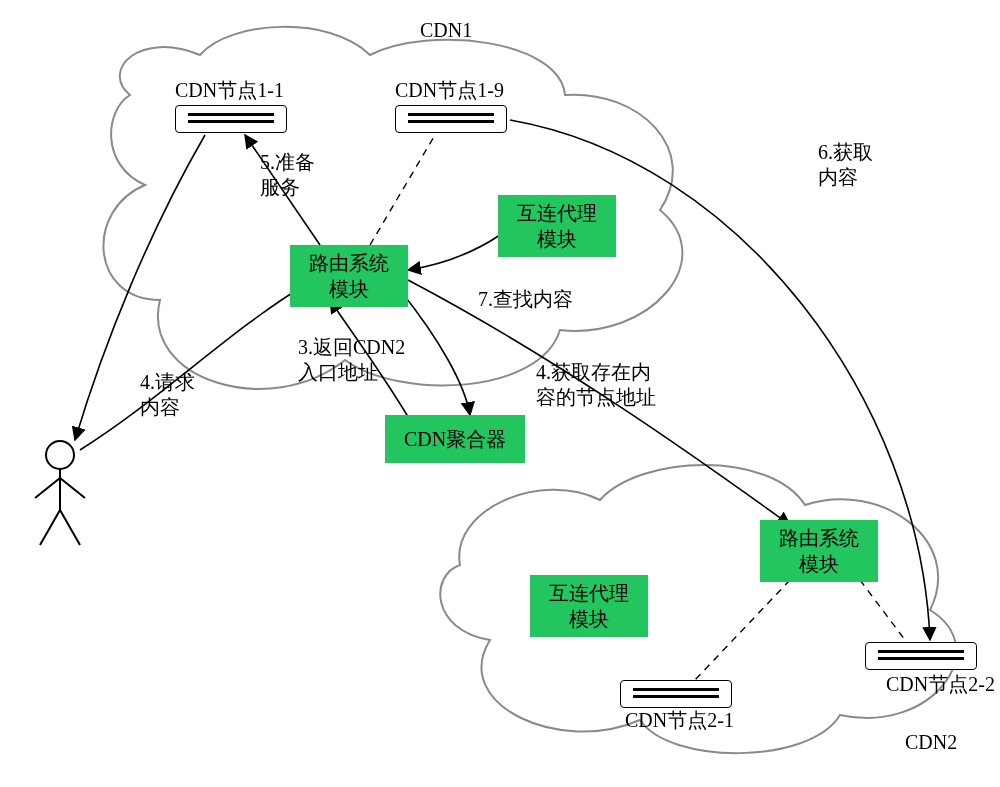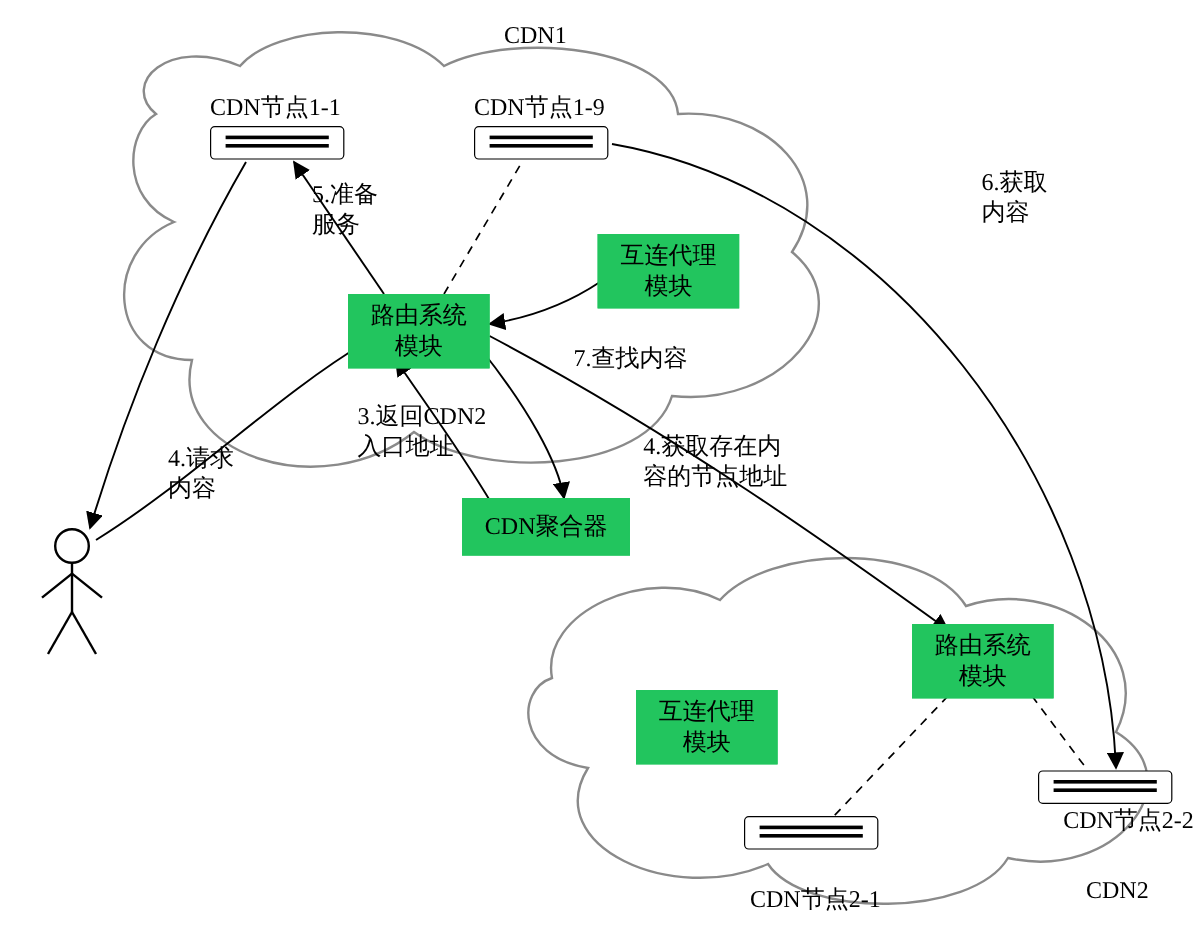--- a/index.html
+++ b/index.html
@@ -135,21 +135,21 @@
 
 <div class="box" style="left:385px; top:415px; padding:10px 18px;">CDN聚合器</div>
 
 <div class="box" style="left:760px; top:520px; width:100px;">路由系统
 模块</div>
 
 <div class="box" style="left:530px; top:575px; width:100px;">互连代理
 模块</div>
 
 <div class="server" style="left:620px; top:680px;"></div>
-<div class="label" style="left:625px; top:738px;font-family:Liberation Serif, serif;">CDN节点2-1</div>
+<div class="label" style="left:625px; top:708px;font-family:Liberation Serif, serif;">CDN节点2-1</div>
 
 <div class="server" style="left:865px; top:642px;"></div>
 <div class="label" style="left:870px; top:672px;margin-left:16px;">CDN节点2-2</div>
 
 <div class="label" style="left:905px; top:730px;">CDN2</div>
 
 <div class="label" style="left:140px; top:370px;">4.请求
 内容</div>
 <div class="label" style="left:478px; top:287px;">7.查找内容</div>
 <div class="label" style="left:298px; top:335px;">3.返回CDN2

